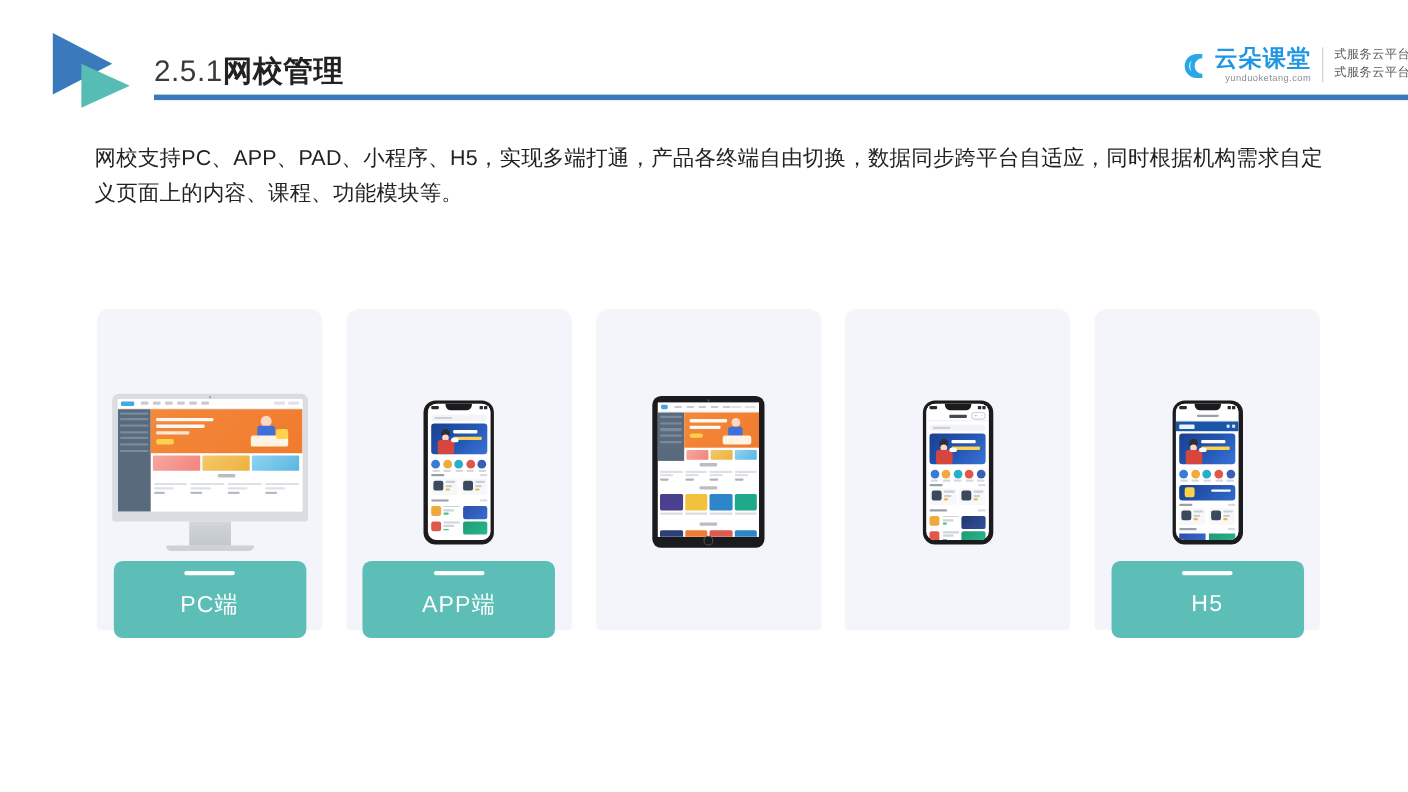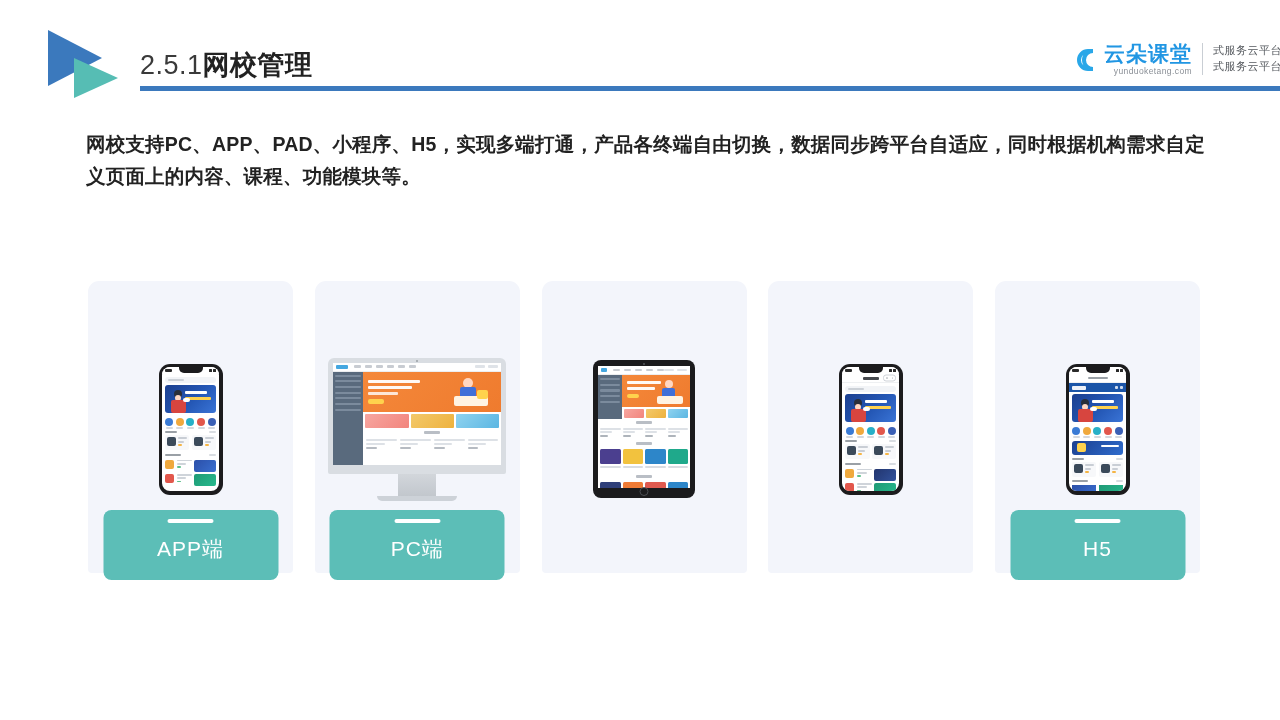--- a/index.html
+++ b/index.html
@@ -112,21 +112,20 @@
   
   .intro {
     position: absolute;
     left: 86px;
     top: 129px;
     width: 1126px;
     font-size: 19.5px;
     line-height: 1.62;
     color: #222222;
     letter-spacing: 0.2px;
-    font-weight: bold;
   }
 
   
   .cards {
     position: absolute;
     left: 88px;
     top: 281px;
     width: 1112px;
     height: 292px;
     display: flex;
@@ -434,124 +433,20 @@
     <div class="brand-tagline">
       <div>式服务云平台</div>
       <div>式服务云平台</div>
     </div>
   </div>
 </div>
 
 <div class="intro">网校支持PC、APP、PAD、小程序、H5，实现多端打通，产品各终端自由切换，数据同步跨平台自适应，同时根据机构需求自定义页面上的内容、课程、功能模块等。</div>
 
 <div class="cards">
-
-  <div class="card">
-    <div class="device-area">
-      <div class="phone">
-        <div class="phone-notch"></div>
-        <div class="phone-screen">
-          <div class="status">
-              <span class="t"></span>
-              <span class="r">
-                <i></i>
-                <i></i>
-              </span>
-            </div>
-          <div class="searchbar">
-              <i></i>
-            </div>
-          <div class="pbanner">
-            <div class="ptxt">
-                <i class="a"></i>
-                <i class="b"></i>
-              </div>
-            <div class="pfig">
-              <div class="f" style="left:5px;top:1px;width:8px;height:8px;background:#2a2f3a;border-radius:50%"></div>
-              <div class="f" style="left:6px;top:6px;width:6px;height:6px;background:#ffd7c2;border-radius:50%"></div>
-              <div class="f" style="left:2px;top:11px;width:15px;height:13px;background:#d7453f"></div>
-              <div class="f" style="left:14px;top:9px;width:7px;height:4px;background:#ffffff"></div>
-            </div>
-          </div>
-          <div class="icons-row">
-            <span class="ic">
-                <b style="background:#3a7bd5"></b>
-                <u></u>
-              </span>
-            <span class="ic">
-                <b style="background:#f0a93d"></b>
-                <u></u>
-              </span>
-            <span class="ic">
-                <b style="background:#27b0c8"></b>
-                <u></u>
-              </span>
-            <span class="ic">
-                <b style="background:#e2574c"></b>
-                <u></u>
-              </span>
-            <span class="ic">
-                <b style="background:#3a5fb5"></b>
-                <u></u>
-              </span>
-          </div>
-          <div class="sec-row">
-              <i></i>
-              <u></u>
-            </div>
-          <div class="twocol">
-            <div class="cc">
-                <span class="ico"></span>
-                <span class="lines">
-                  <i></i>
-                  <i class="sh"></i>
-                  <i class="or"></i>
-                </span>
-              </div>
-            <div class="cc">
-                <span class="ico"></span>
-                <span class="lines">
-                  <i></i>
-                  <i class="sh"></i>
-                  <i class="or"></i>
-                </span>
-              </div>
-          </div>
-          <div class="sec-row" style="margin-top:2px">
-              <i style="width:16px"></i>
-              <u></u>
-            </div>
-          <div class="listcards">
-            <div class="lc">
-                <span class="th"></span>
-                <span class="lines">
-                  <i></i>
-                  <i class="sh"></i>
-                  <i class="gr"></i>
-                </span>
-                <span class="tag tag-blue"></span>
-              </div>
-            <div class="lc">
-                <span class="th" style="background:#e2574c"></span>
-                <span class="lines">
-                  <i></i>
-                  <i class="sh"></i>
-                  <i class="gr"></i>
-                </span>
-                <span class="tag tag-green"></span>
-              </div>
-          </div>
-        </div>
-      </div>
-    </div>
-    <div class="chip">
-      <span class="chip-bar"></span>
-      <span class="chip-text">APP端</span>
-    </div>
-  </div>
 
   <div class="card">
     <div class="device-area">
       <div class="imac">
         <div class="imac-screen">
           <div class="imac-cam"></div>
           <div class="imac-inner">
             <div class="site">
               <div class="site-top">
                 <div class="site-logo"></div>
@@ -633,20 +528,124 @@
       </div>
     </div>
     <div class="chip">
       <span class="chip-bar"></span>
       <span class="chip-text">PC端</span>
     </div>
   </div>
 
   <div class="card">
     <div class="device-area">
+      <div class="phone">
+        <div class="phone-notch"></div>
+        <div class="phone-screen">
+          <div class="status">
+              <span class="t"></span>
+              <span class="r">
+                <i></i>
+                <i></i>
+              </span>
+            </div>
+          <div class="searchbar">
+              <i></i>
+            </div>
+          <div class="pbanner">
+            <div class="ptxt">
+                <i class="a"></i>
+                <i class="b"></i>
+              </div>
+            <div class="pfig">
+              <div class="f" style="left:5px;top:1px;width:8px;height:8px;background:#2a2f3a;border-radius:50%"></div>
+              <div class="f" style="left:6px;top:6px;width:6px;height:6px;background:#ffd7c2;border-radius:50%"></div>
+              <div class="f" style="left:2px;top:11px;width:15px;height:13px;background:#d7453f"></div>
+              <div class="f" style="left:14px;top:9px;width:7px;height:4px;background:#ffffff"></div>
+            </div>
+          </div>
+          <div class="icons-row">
+            <span class="ic">
+                <b style="background:#3a7bd5"></b>
+                <u></u>
+              </span>
+            <span class="ic">
+                <b style="background:#f0a93d"></b>
+                <u></u>
+              </span>
+            <span class="ic">
+                <b style="background:#27b0c8"></b>
+                <u></u>
+              </span>
+            <span class="ic">
+                <b style="background:#e2574c"></b>
+                <u></u>
+              </span>
+            <span class="ic">
+                <b style="background:#3a5fb5"></b>
+                <u></u>
+              </span>
+          </div>
+          <div class="sec-row">
+              <i></i>
+              <u></u>
+            </div>
+          <div class="twocol">
+            <div class="cc">
+                <span class="ico"></span>
+                <span class="lines">
+                  <i></i>
+                  <i class="sh"></i>
+                  <i class="or"></i>
+                </span>
+              </div>
+            <div class="cc">
+                <span class="ico"></span>
+                <span class="lines">
+                  <i></i>
+                  <i class="sh"></i>
+                  <i class="or"></i>
+                </span>
+              </div>
+          </div>
+          <div class="sec-row" style="margin-top:2px">
+              <i style="width:16px"></i>
+              <u></u>
+            </div>
+          <div class="listcards">
+            <div class="lc">
+                <span class="th"></span>
+                <span class="lines">
+                  <i></i>
+                  <i class="sh"></i>
+                  <i class="gr"></i>
+                </span>
+                <span class="tag tag-blue"></span>
+              </div>
+            <div class="lc">
+                <span class="th" style="background:#e2574c"></span>
+                <span class="lines">
+                  <i></i>
+                  <i class="sh"></i>
+                  <i class="gr"></i>
+                </span>
+                <span class="tag tag-green"></span>
+              </div>
+          </div>
+        </div>
+      </div>
+    </div>
+    <div class="chip">
+      <span class="chip-bar"></span>
+      <span class="chip-text">APP端</span>
+    </div>
+  </div>
+
+  <div class="card">
+    <div class="device-area">
       <div class="tablet">
         <div class="tablet-cam"></div>
         <div class="tablet-screen">
           <div class="site">
             <div class="site-top">
               <div class="site-logo"></div>
               <div class="site-nav">
                   <i></i>
                   <i></i>
                   <i></i>

